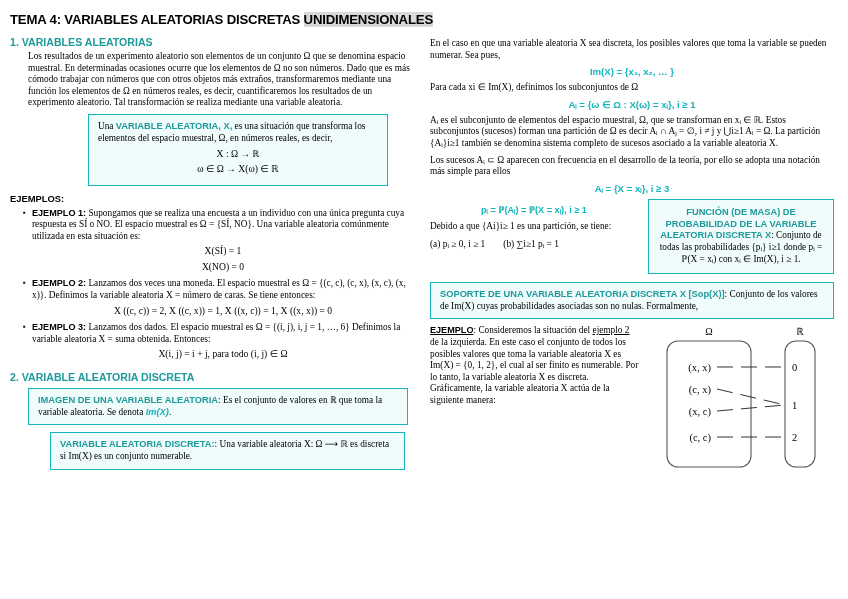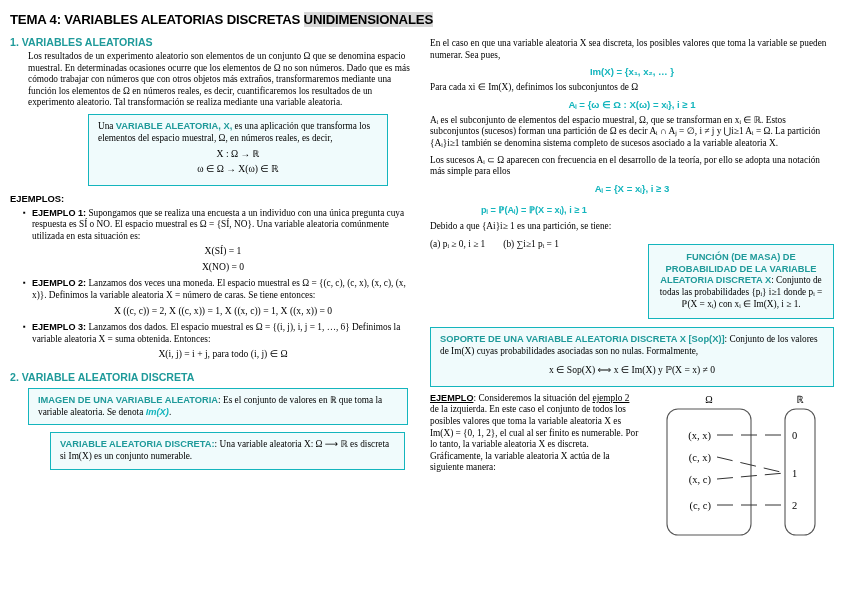--- a/index.html
+++ b/index.html
@@ -104,21 +104,20 @@
     margin: 5px 0 0 18px;
     width: 380px;
   }
   .box-vad {
     margin: 7px 0 0 40px;
     width: 355px;
   }
   .box-funcion {
     width: 186px;
     padding: 7px 8px;
-    margin-top: 45px;
   }
   .box-soporte {
     margin: 8px 12px 0 0;
     width: 404px;
   }
   
   .ex-head {
     font-family: "Liberation Sans", sans-serif;
     font-weight: bold;
     font-size: 9.4px;
@@ -206,21 +205,21 @@
 
   <div class="columns">
 
     <div class="col">
 
       <div class="sec-head">1. VARIABLES ALEATORIAS</div>
 
       <p class="para indent">Los resultados de un experimento aleatorio son elementos de un conjunto Ω que se denomina espacio muestral. En determinadas ocasiones ocurre que los elementos de Ω no son números. Dado que es más cómodo trabajar con números que con otros objetos más extraños, transformaremos mediante una función los elementos de Ω en números reales, es decir, cuantificaremos los resultados de un experimento aleatorio. Tal transformación se realiza mediante una variable aleatoria.</p>
 
       <div class="box box-vardef">
-        <div><span>Una </span><span class="teal-head">VARIABLE ALEATORIA, X,</span><span> es una aplicación que transforma los elementos del espacio muestral, Ω, en números reales, es decir,</span></div>
+        <div><span>Una </span><span class="teal-head">VARIABLE ALEATORIA, X,</span><span> es una situación que transforma los elementos del espacio muestral, Ω, en números reales, es decir,</span></div>
         <div class="formula">X : Ω → ℝ</div>
         <div class="formula">ω ∈ Ω → X(ω) ∈ ℝ</div>
       </div>
 
       <div class="ex-head">EJEMPLOS:</div>
 
       <ul class="ex-list">
         <li>
           <span class="ex-label">EJEMPLO 1:</span>
           <span class="it">Supongamos que se realiza una encuesta a un individuo con una única pregunta cuya respuesta es SÍ o NO.</span><span> El espacio muestral es Ω = {SÍ, NO}. Una variable aleatoria comúnmente utilizada en esta situación es:</span>
@@ -272,21 +271,20 @@
             <span>(a) pᵢ ≥ 0, i ≥ 1</span><span class="gap"></span><span>(b) ∑i≥1 pᵢ = 1</span>
           </div>
         </div>
         <div class="box box-funcion center">
           <span class="teal-head">FUNCIÓN (DE MASA) DE PROBABILIDAD DE LA VARIABLE ALEATORIA DISCRETA X</span><span>: Conjunto de todas las probabilidades {pᵢ} i≥1 donde pᵢ = ℙ(X = xᵢ) con xᵢ ∈ Im(X), i ≥ 1.</span>
         </div>
       </div>
 
       <div class="box box-soporte">
         <span class="teal-head">SOPORTE DE UNA VARIABLE ALEATORIA DISCRETA X [Sop(X)]</span><span>: Conjunto de los valores de Im(X) cuyas probabilidades asociadas son no nulas. Formalmente,</span>
-        <div class="formula" style="margin-top:7px">x ∈ Sop(X) ⟺ x ∈ Im(X) y ℙ(X = x) ≠ 0</div>
       </div>
 
       <div class="diagram-wrap">
         <div class="diagram-text">
           <span class="ex-label u">EJEMPLO</span><span>: </span><span class="it">Consideremos la situación del </span><span class="it u">ejemplo 2</span><span class="it"> de la izquierda.</span><span> En este caso el conjunto de todos los posibles valores que toma la variable aleatoria X es Im(X) = {0, 1, 2}, el cual al ser finito es numerable. Por lo tanto, la variable aleatoria X es discreta. Gráficamente, la variable aleatoria X actúa de la siguiente manera:</span>
         </div>
 
         <div class="diagram">
           <svg width="178" height="148" viewBox="0 0 178 148">
 

